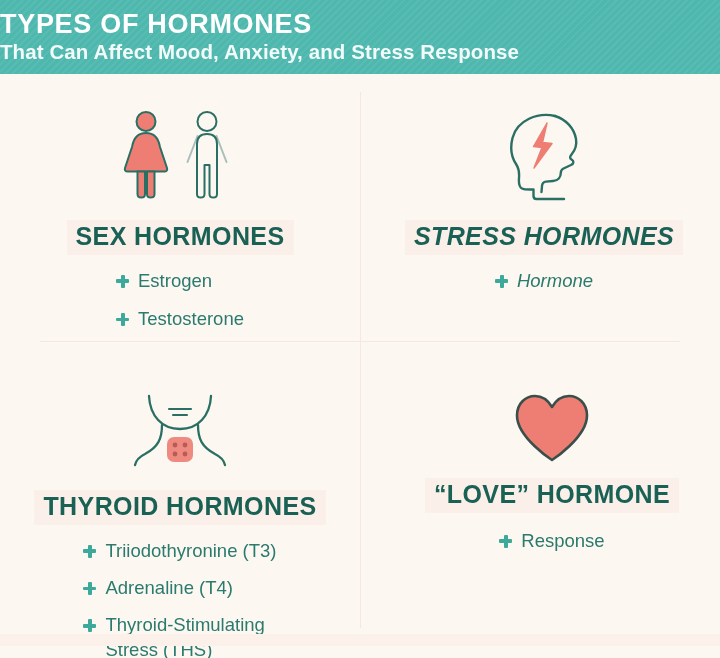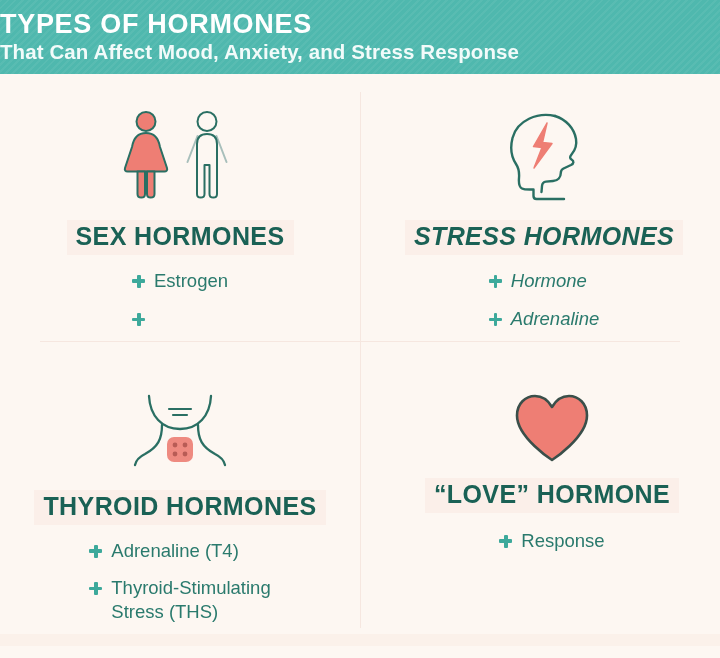--- a/index.html
+++ b/index.html
@@ -206,20 +206,21 @@
         </svg>
       </div>
       <div class="cat-heading">SEX HORMONES</div>
       <ul class="hormone-list">
         <li class="hormone-item">
           <span class="plus-icon"></span>
           <span class="item-label">Estrogen</span>
         </li>
         <li class="hormone-item">
           <span class="plus-icon"></span>
+          <span class="item-label">Testosterone</span>
         </li>
       </ul>
     </div>
 
     <div class="cell cell-tr">
       <div class="icon-box top">
         <svg width="92" height="92" viewBox="0 0 92 92">
           <path d="M57 6
                    C40 2 19 10 14.5 28
                    C11.5 40 14 48 18 54
@@ -242,24 +243,20 @@
                    L43.5 82" fill="none" stroke="#2A6F63" stroke-width="2.4" stroke-linecap="round" stroke-linejoin="round"></path>
           <path d="M49 13 L35.5 36.5 L44 37.5 L36 58 L54 33.5 L44.5 32.5 Z" fill="#EE7E74" stroke="#EE7E74" stroke-width="1.5" stroke-linejoin="round"></path>
         </svg>
       </div>
       <div class="cat-heading">STRESS HORMONES</div>
       <ul class="hormone-list">
         <li class="hormone-item">
           <span class="plus-icon"></span>
           <span class="item-label">Hormone</span>
         </li>
-        <li class="hormone-item">
-          <span class="plus-icon"></span>
-          <span class="item-label">Adrenaline</span>
-        </li>
       </ul>
     </div>
 
     <div class="cell cell-bl">
       <div class="icon-box bot">
         <svg width="110" height="84" viewBox="0 0 110 84">
 
           <path d="M24 4 C25 24 37 37 55 37 C73 37 85 24 86 4" fill="none" stroke="#2A6F63" stroke-width="2.3" stroke-linecap="round"></path>
 
           <path d="M37 33 C37 47 33 55 20 62 C14 65 11 68 10 73" fill="none" stroke="#2A6F63" stroke-width="2.3" stroke-linecap="round"></path>
@@ -270,20 +267,24 @@
 
           <rect x="42" y="45" width="26" height="25" rx="7" ry="7" fill="#EE8A80"></rect>
           <circle cx="50" cy="53" r="2.4" fill="#B85C55"></circle>
           <circle cx="60" cy="53" r="2.4" fill="#B85C55"></circle>
           <circle cx="50" cy="62" r="2.4" fill="#B85C55"></circle>
           <circle cx="60" cy="62" r="2.4" fill="#B85C55"></circle>
         </svg>
       </div>
       <div class="cat-heading">THYROID HORMONES</div>
       <ul class="hormone-list">
+        <li class="hormone-item">
+          <span class="plus-icon"></span>
+          <span class="item-label">Triiodothyronine (T3)</span>
+        </li>
         <li class="hormone-item">
           <span class="plus-icon"></span>
           <span class="item-label">Adrenaline (T4)</span>
         </li>
         <li class="hormone-item">
           <span class="plus-icon"></span>
           <span class="item-label">Thyroid-Stimulating
 Stress (THS)</span>
         </li>
       </ul>

